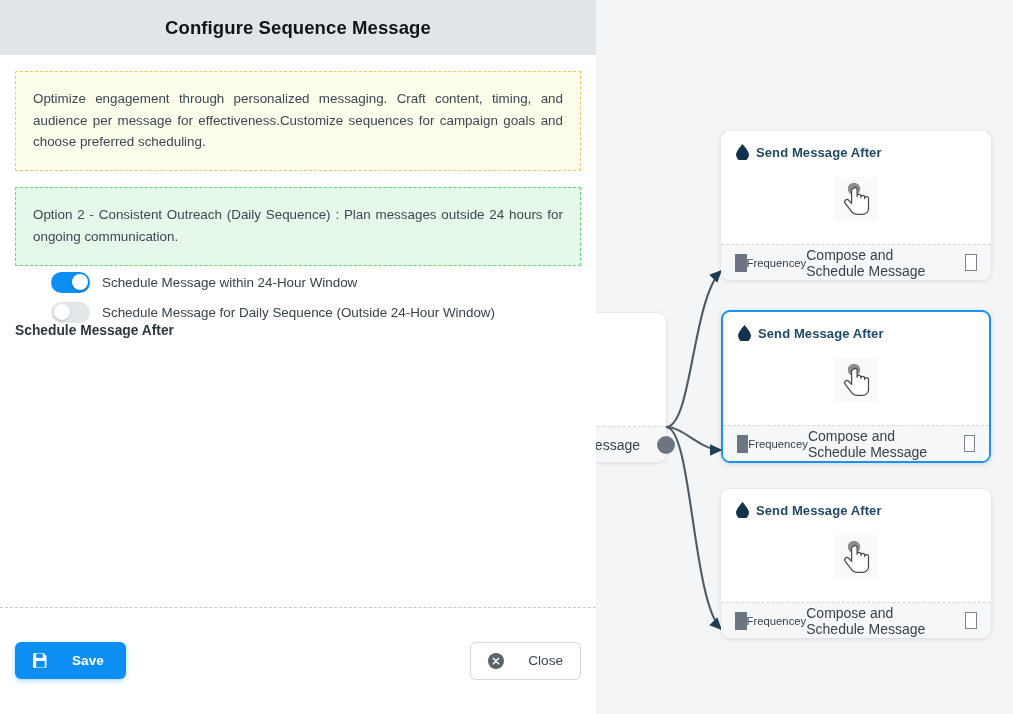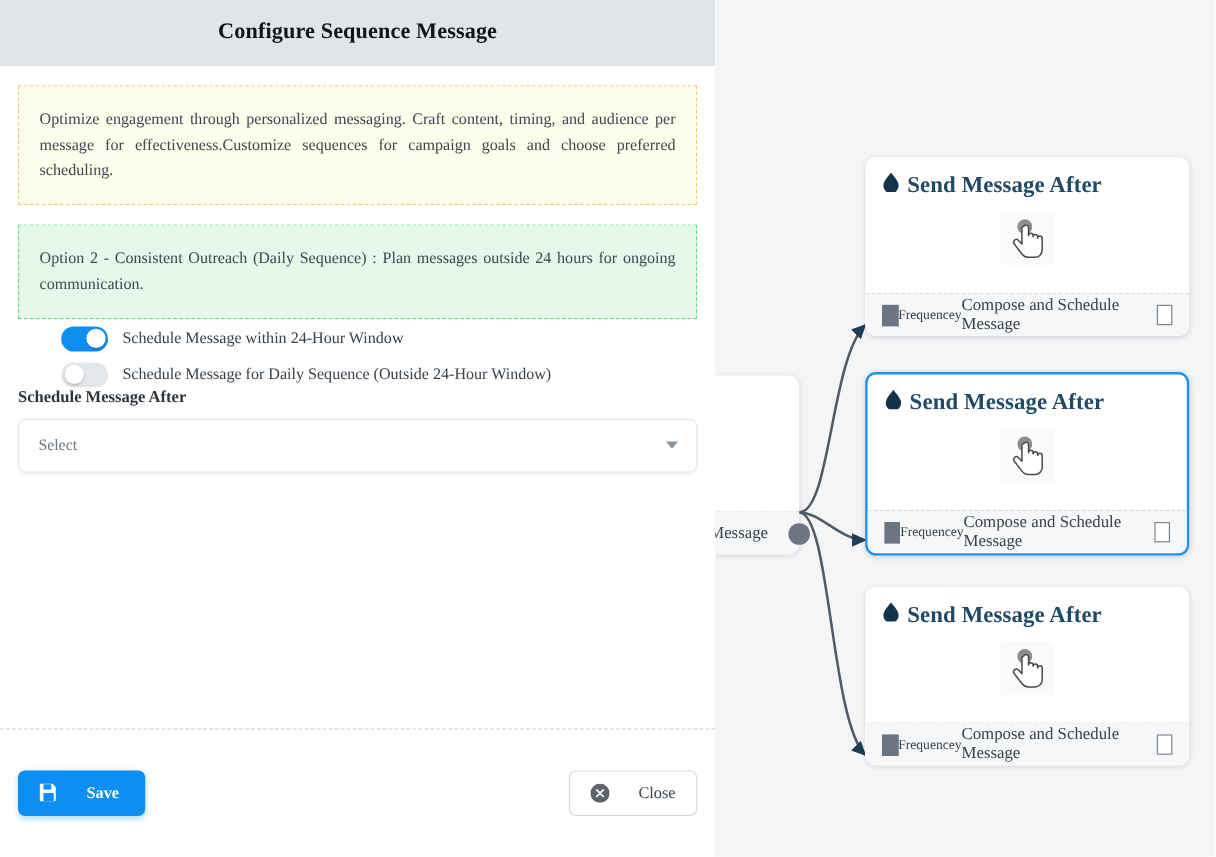--- a/index.html
+++ b/index.html
@@ -10,21 +10,20 @@
     overflow: hidden;
     font-family: "Liberation Sans", sans-serif;
     background: #ffffff;
   }
 
   #app {
     position: relative;
     width: 1013px;
     height: 714px;
     display: flex;
-    font-family: Liberation Serif, serif;
   }
 
   
   .panel {
     position: relative;
     width: 596px;
     height: 714px;
     background: #ffffff;
     display: flex;
     flex-direction: column;
@@ -215,23 +214,23 @@
     border: 2px solid #1a93f0;
     box-shadow: 0 1px 5px rgba(16,24,40,.16);
   }
   .node-main {
     padding: 13px 15px 0 15px;
     height: 113px;
     position: relative;
   }
   .node-title {
     display: flex;
-    align-items: flex-start;
+    align-items: flex-end;
     gap: 7px;
-    font-size: 19px;
+    font-size: 13px;
     font-weight: bold;
     color: #1f4965;
     letter-spacing: .1px;
   }
   .drop-icon { width: 13px; height: 16px; display: block; }
   .hand-wrap {
     position: absolute;
     left: 50%;
     top: 46px;
     transform: translateX(-50%);
@@ -331,24 +330,20 @@
 
       <div class="toggle-row second">
         <div class="switch off">
           <span class="knob"></span>
         </div>
         <span class="toggle-label">Schedule Message for Daily Sequence (Outside 24-Hour Window)</span>
       </div>
 
       <div class="field-label">Schedule Message After</div>
 
-      <div class="select-box">
-        <span class="select-value">Select</span>
-        <span class="select-caret"></span>
-      </div>
 
     </div>
 
     <div class="panel-footer">
       <div class="btn btn-save">
         <svg class="icon-save" viewBox="0 0 16 16">
           <path fill="#ffffff" d="M1.6 0h9.6l3.2 3.2V14.4a1.6 1.6 0 0 1-1.6 1.6H1.6A1.6 1.6 0 0 1 0 14.4V1.6A1.6 1.6 0 0 1 1.6 0z"></path>
           <rect x="3.4" y="0.6" width="7" height="4.6" rx=".5" fill="#0d8ef2"></rect>
           <rect x="3.4" y="8.4" width="9.2" height="7" rx=".6" fill="#0d8ef2"></rect>
         </svg>

